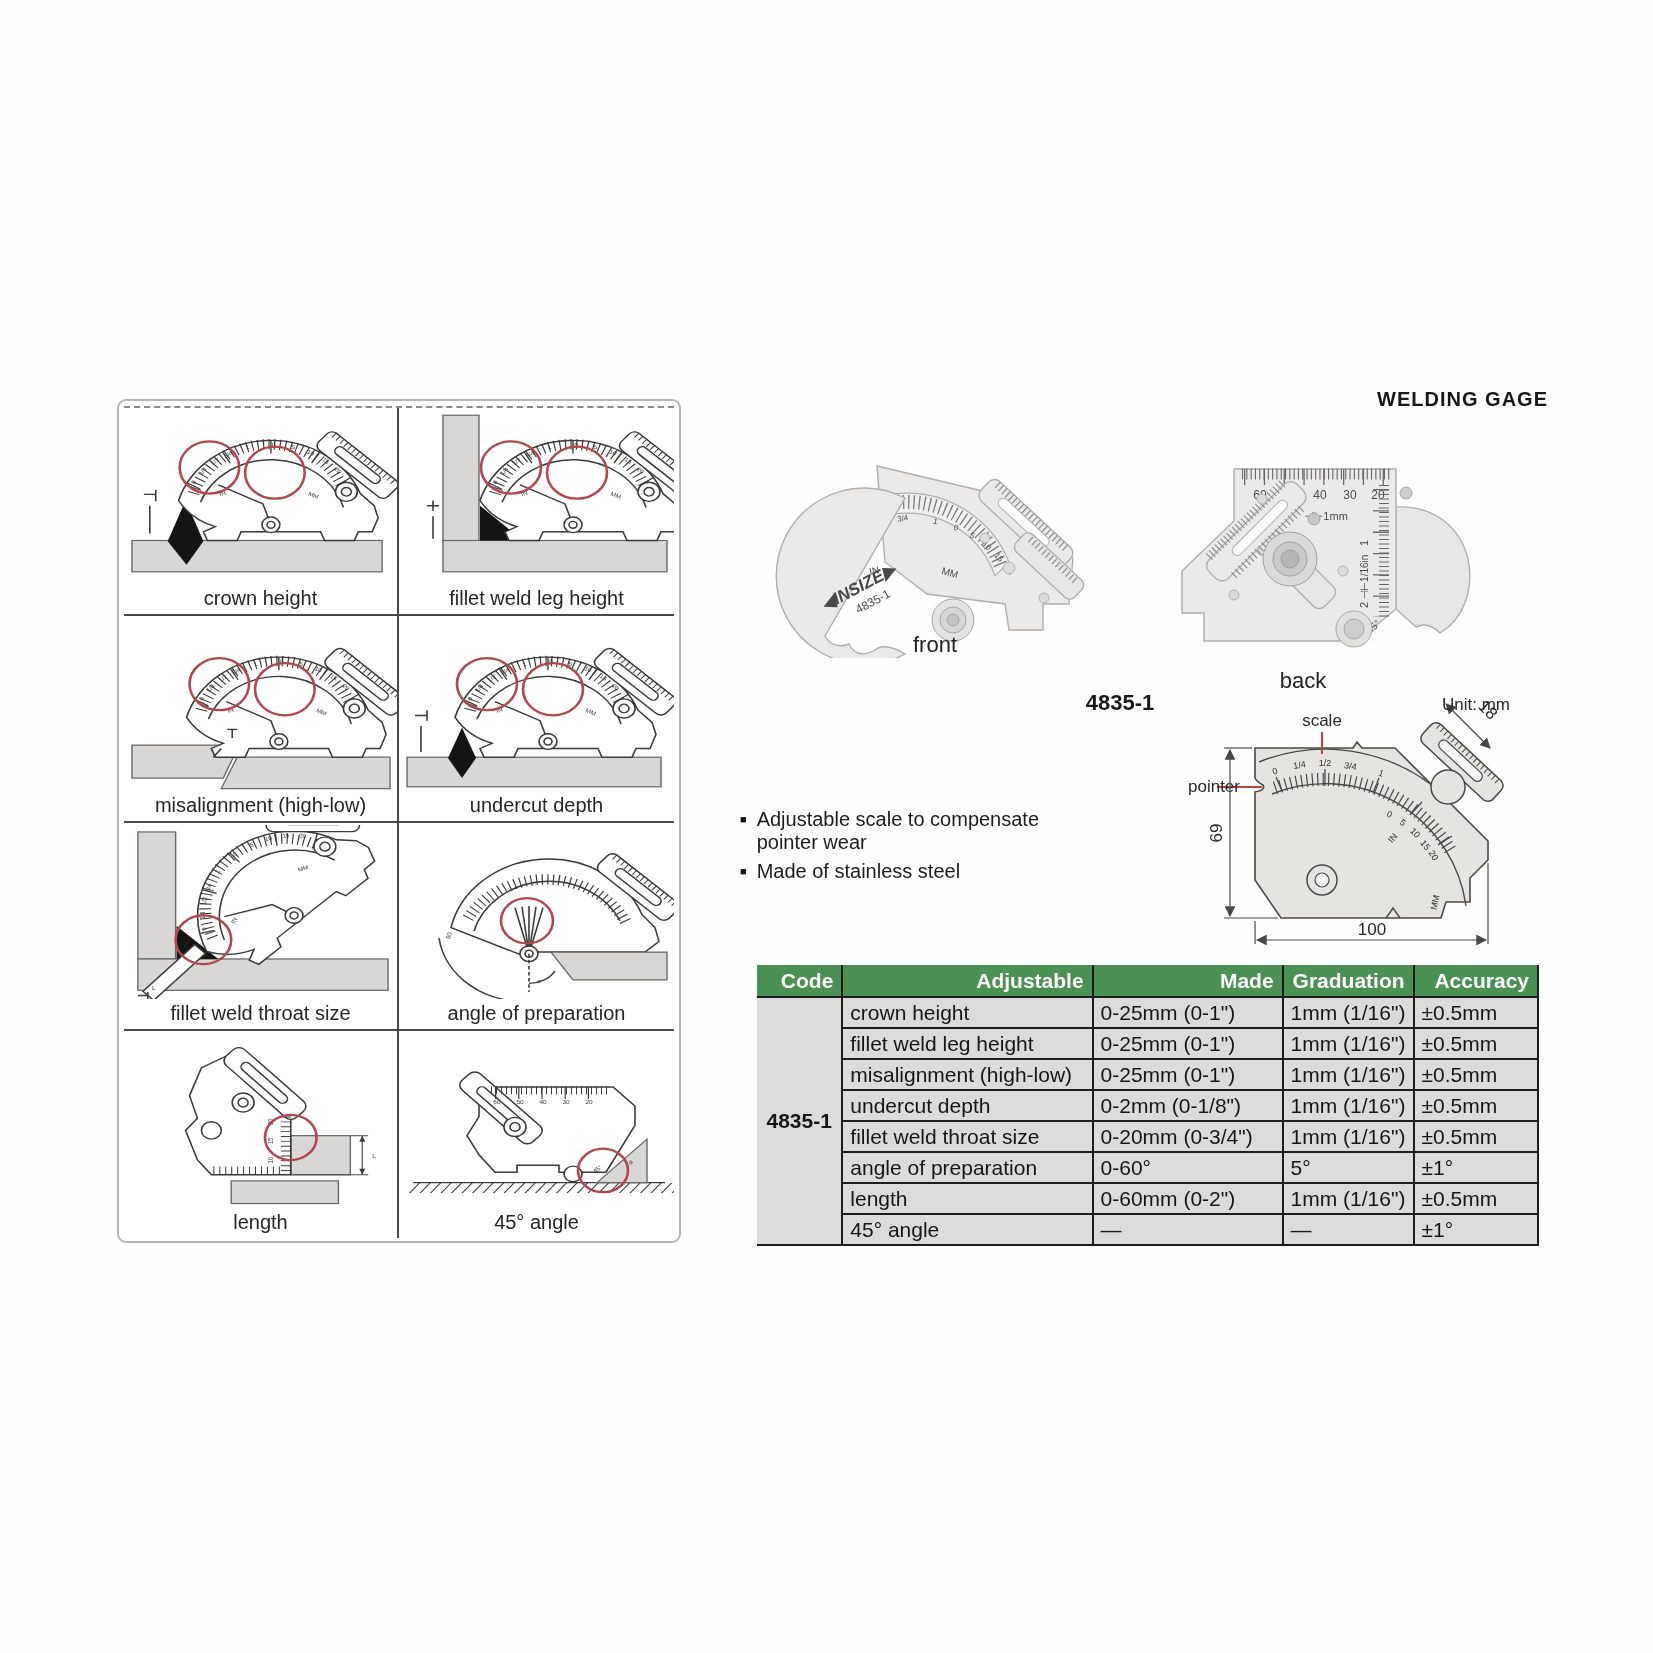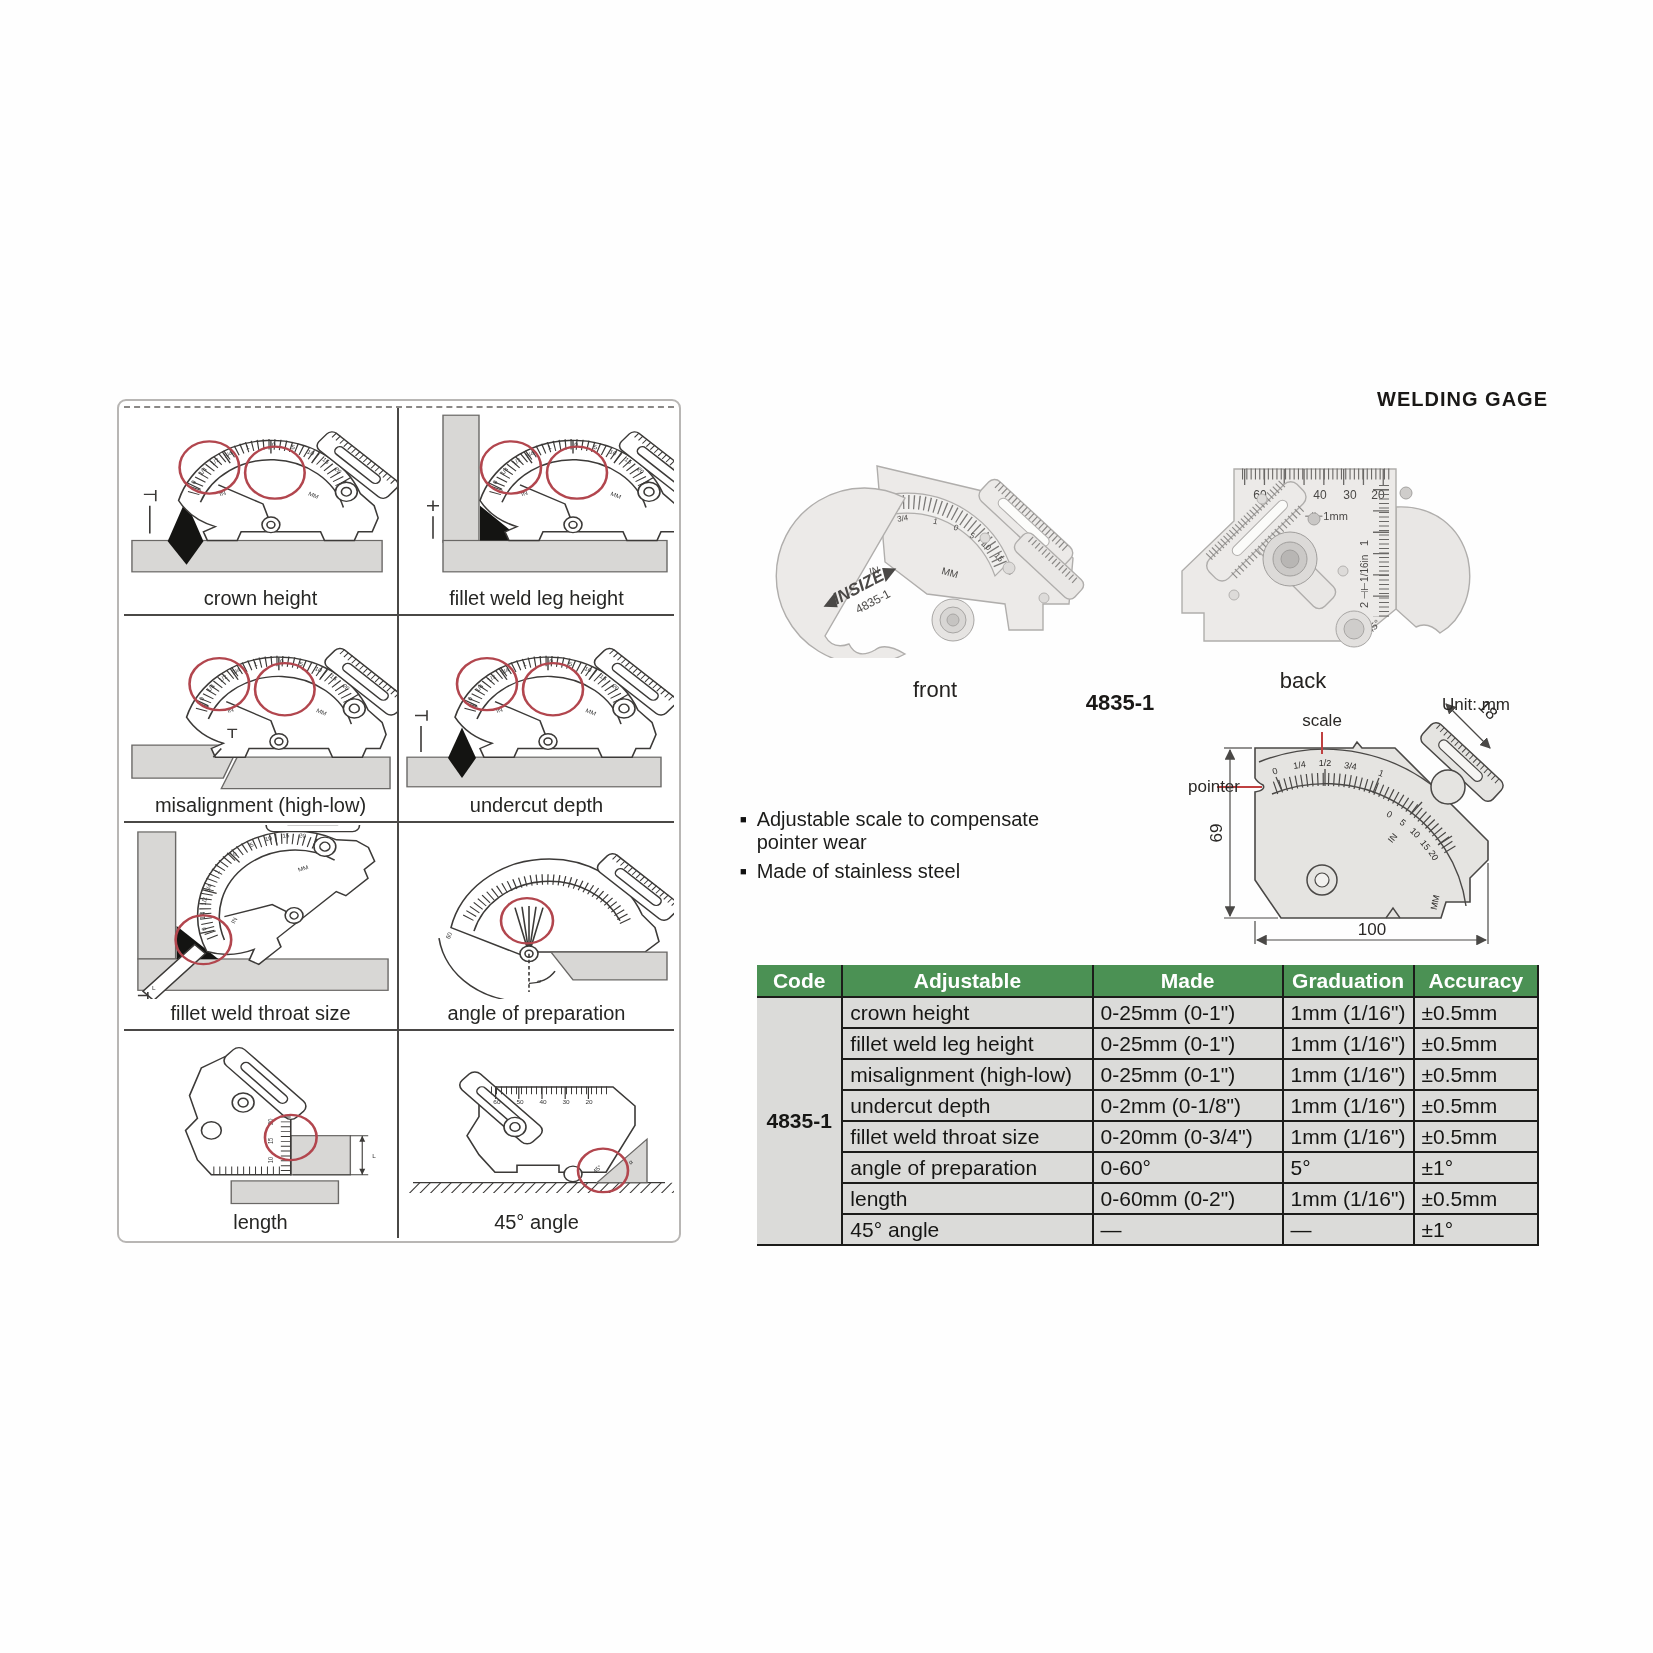--- a/index.html
+++ b/index.html
@@ -22,21 +22,21 @@
   .plabel{position:absolute;width:160px;text-align:center;font-size:22px;color:#242220;}
   .model{position:absolute;left:1040px;top:690px;width:160px;text-align:center;
          font-size:22px;font-weight:bold;color:#1a1816;}
   .features{position:absolute;left:740px;top:808px;width:330px;font-size:20px;line-height:23px;}
   .feature{display:flex;margin-bottom:6px;}
   .bullet{font-size:11px;line-height:23px;margin-right:10px;color:#111;}
   .ftext{width:290px;}
   
   .table-wrap{position:absolute;left:757px;top:965px;width:782px;height:282px;overflow:hidden;}
   table.spec{border-collapse:collapse;table-layout:fixed;margin:-2px 0 0 -2px;font-size:21px;}
-  table.spec th{background:#4b9154;color:#ffffff;font-weight:bold;text-align:center;
+  table.spec th{background:#4b9154;color:#ffffff;font-weight:bold;text-align:right;
                 padding:0 8px;height:31px;border:2px solid #1c1c1a;white-space:nowrap;}
   table.spec td{background:#dbdbd9;padding:0 7px;height:29px;border:2px solid #1c1c1a;
                 color:#161614;white-space:nowrap;overflow:hidden;}
   td.code-cell{text-align:center;font-weight:bold;}
   
   .ln{stroke:#3c3a38;stroke-width:1.6;fill:none;}
   .bodyfill{fill:#ffffff;stroke:#3c3a38;stroke-width:1.6;}
   .plate{fill:#d8d7d5;stroke:#6a6866;stroke-width:1.4;}
   .weld{fill:#141412;stroke:none;}
   .red{fill:none;stroke:#b2464e;stroke-width:2.6;}
@@ -319,21 +319,21 @@
     <circle cx="152" cy="116" r="9" fill="#b8b6b4" stroke="#a09e9c"></circle>
     <circle cx="216" cy="186" r="18" fill="#e2e0de" stroke="#a8a6a4"></circle>
     <circle cx="216" cy="186" r="10" fill="#cfcdcb" stroke="#a8a6a4"></circle>
     <circle cx="124" cy="56" r="5" fill="#dddbd9" stroke="#b4b2b0"></circle>
     <circle cx="176" cy="76" r="6" fill="#c9c7c5" stroke="#a4a2a0"></circle>
     <circle cx="205" cy="128" r="5" fill="#dddbd9" stroke="#b4b2b0"></circle>
     <circle cx="96" cy="152" r="5" fill="#dddbd9" stroke="#b4b2b0"></circle>
     <circle cx="268" cy="50" r="6" fill="#cfcdcb" stroke="#a4a2a0"></circle>
   </svg>
 
-  <div class="plabel" style="left:855px;top:677px">front</div>
+  <div class="plabel" style="left:855px;top:632px">front</div>
   <div class="plabel" style="left:1223px;top:668px">back</div>
   <div class="model">4835-1</div>
 
   <div class="features">
     <div class="feature">
       <span class="bullet">■</span>
       <span class="ftext">Adjustable scale to compensate pointer wear</span>
     </div>
     <div class="feature">
       <span class="bullet">■</span>

